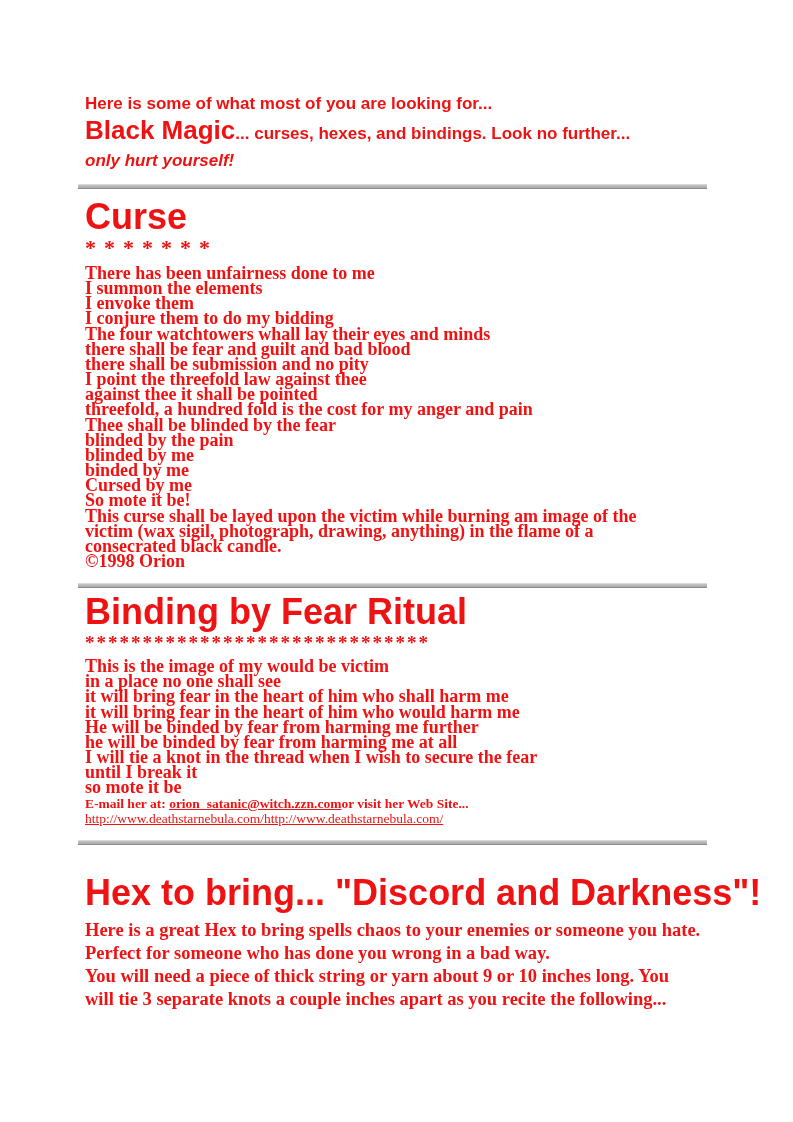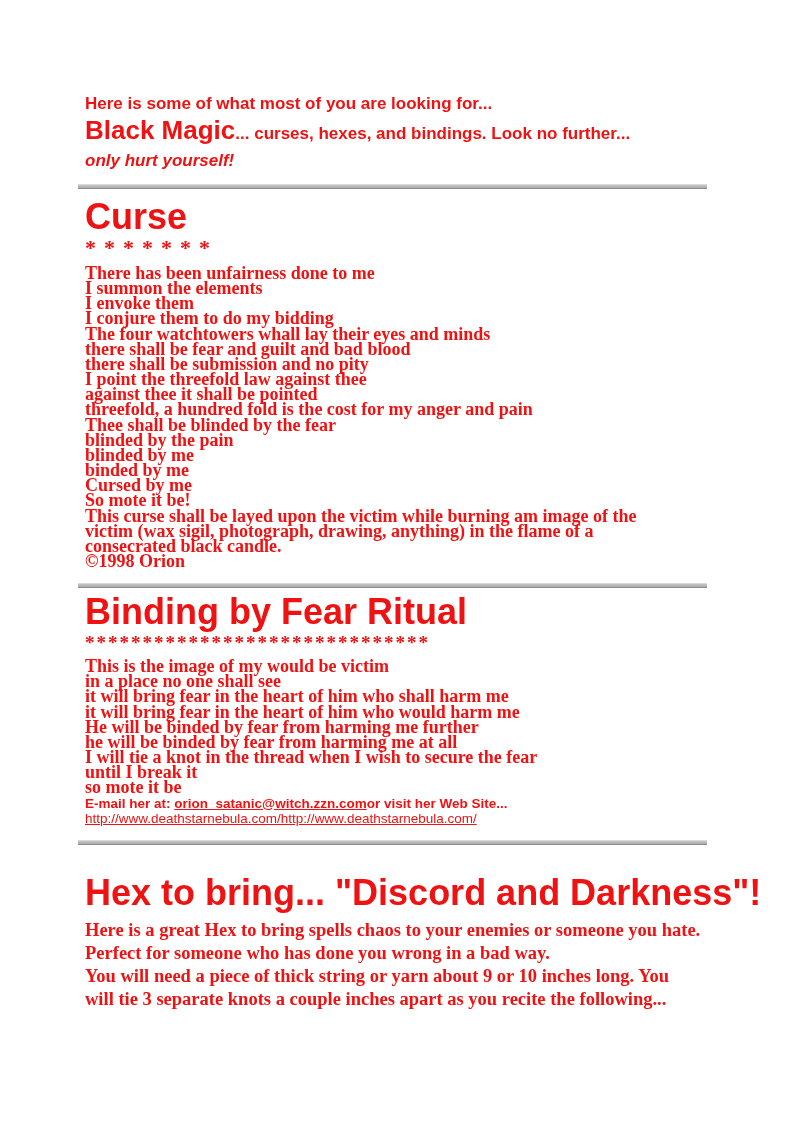--- a/index.html
+++ b/index.html
@@ -61,21 +61,21 @@
   .poem {
     font-family: "Liberation Serif", serif;
     font-weight: bold;
     font-size: 18px;
     line-height: 15.15px;
     margin-top: 7px;
   }
   .poem div { white-space: nowrap; }
   .poem-2 { margin-top: 5px; }
   .serif-line {
-    font-family: Liberation Sans, sans-serif;
+    font-family: Liberation Serif, serif;
     font-weight: bold;
     font-size: 13.5px;
     line-height: 15.15px;
     white-space: nowrap;
   }
   .link {
     color: #ee1212;
     text-decoration: underline;
     cursor: pointer;
   }

